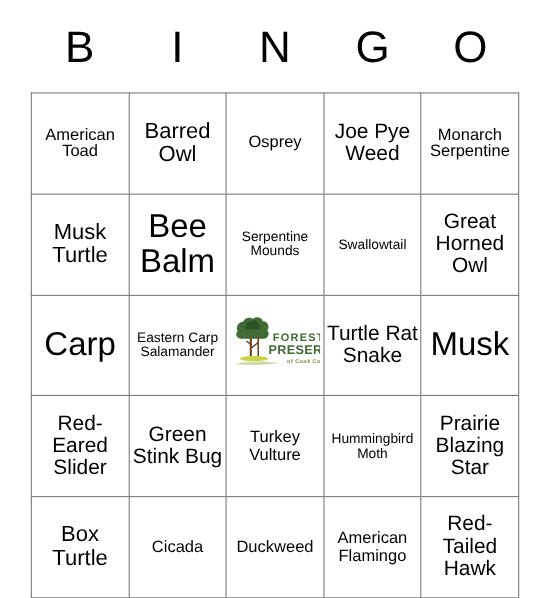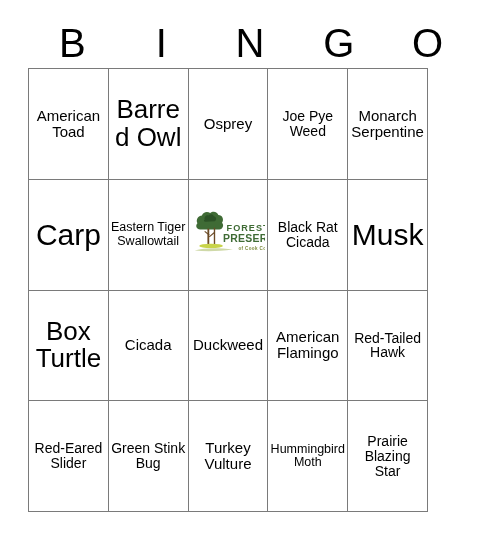--- a/index.html
+++ b/index.html
@@ -33,40 +33,41 @@
     align-items: center;
     justify-content: center;
     font-size: 40px;
     line-height: 1;
     font-weight: 400;
     color: #000;
     letter-spacing: 0px;
   }
   table#bingo-grid {
     border-collapse: collapse;
-    width: 400px;
+    width: 444px;
     height: 444px;
     table-layout: fixed;
+    margin-top: 16px;
   }
   table#bingo-grid td {
     border: 1px solid #7a7a7a;
     width: 20%;
     height: 88.8px;
     text-align: center;
     vertical-align: middle;
     padding: 1px 2px;
     line-height: 1.06;
     color: #000;
     overflow: hidden;
     word-wrap: break-word;
   }
   .t-xxl { font-size: 30px; }
-  .t-xl  { font-size: 26px; }
+  .t-xl  { font-size: 20px; }
   .t-lg  { font-size: 15px; }
-  .t-md  { font-size: 14px; }
+  .t-md  { font-size: 19px; }
   .t-sm  { font-size: 15px; }
   .t-xs  { font-size: 12.5px; }
 
   td.logo-cell {
     padding: 0;
   }
   .logo-wrap {
     width: 100%;
     height: 100%;
     display: flex;
@@ -96,22 +97,29 @@
   <table id="bingo-grid">
     <tbody id="grid-body">
         <tr>
           <td class="t-sm"><span>American Toad</span></td>
           <td class="t-xl"><span>Barred Owl</span></td>
           <td class="t-lg"><span>Osprey</span></td>
           <td class="t-md"><span>Joe Pye Weed</span></td>
           <td class="t-sm"><span>Monarch Serpentine</span></td>
         </tr>
         <tr>
+          <td class="t-xl"><span>Musk Turtle</span></td>
+          <td class="t-xxl"><span>Bee Balm</span></td>
+          <td class="t-xs"><span>Serpentine Mounds</span></td>
+          <td class="t-xs"><span>Swallowtail</span></td>
+          <td class="t-md"><span>Great Horned Owl</span></td>
+        </tr>
+        <tr>
           <td class="t-xxl"><span>Carp</span></td>
-          <td class="t-xs"><span>Eastern Tiger Swallowtail</span></td>
+          <td class="t-xs"><span>Eastern Carp Salamander</span></td>
           <td class="logo-cell">
             <div class="logo-wrap">
               <svg class="logo-svg" viewBox="0 0 164 112" xmlns="http://www.w3.org/2000/svg">
                 <g>
                   <path d="M14 30 C10 22 16 13 24 13 C26 6 36 3 42 8 C48 2 58 5 60 12 C69 12 73 22 68 29 C73 34 70 43 62 44 L20 44 C12 43 9 35 14 30 Z" fill="#3f6b35"></path>
                   <path d="M30 22 C28 16 34 11 39 13 C42 9 49 10 50 15 C56 16 57 23 52 26 L32 27 C28 27 27 24 30 22 Z" fill="#2c5226"></path>
                   <rect x="36" y="42" width="4" height="36" fill="#6b4a26"></rect>
                   <rect x="50" y="40" width="3" height="38" fill="#6b4a26"></rect>
                   <path d="M40 56 L30 48" stroke="#6b4a26" stroke-width="2.5" fill="none"></path>
                   <path d="M40 60 L52 50" stroke="#6b4a26" stroke-width="2.5" fill="none"></path>
@@ -119,33 +127,33 @@
                   <path d="M8 90 C30 84 60 84 92 88 C62 92 32 93 8 90 Z" fill="#cfd9a8"></path>
                 </g>
                 <g>
                   <text x="78" y="48" font-family="'Liberation Sans', sans-serif" font-size="20" font-weight="bold" letter-spacing="2.2" fill="#3f6b35">FOREST</text>
                   <text x="70" y="72" font-family="'Liberation Sans', sans-serif" font-size="23" font-weight="bold" letter-spacing="0.6" fill="#3f6b35">PRESERVES</text>
                   <text x="104" y="88" font-family="'Liberation Sans', sans-serif" font-size="10" font-weight="bold" letter-spacing="0.8" fill="#7b8a3a">of Cook County</text>
                 </g>
               </svg>
             </div>
           </td>
-          <td class="t-md"><span>Black Rat Cicada</span></td>
+          <td class="t-md"><span>Turtle Rat Snake</span></td>
           <td class="t-xxl"><span>Musk</span></td>
+        </tr>
+        <tr>
+          <td class="t-md"><span>Red-Eared Slider</span></td>
+          <td class="t-md"><span>Green Stink Bug</span></td>
+          <td class="t-lg"><span>Turkey Vulture</span></td>
+          <td class="t-xs"><span>Hummingbird Moth</span></td>
+          <td class="t-md"><span>Prairie Blazing Star</span></td>
         </tr>
         <tr>
           <td class="t-xl"><span>Box Turtle</span></td>
           <td class="t-lg"><span>Cicada</span></td>
           <td class="t-sm"><span>Duckweed</span></td>
           <td class="t-sm"><span>American Flamingo</span></td>
           <td class="t-md"><span>Red-Tailed Hawk</span></td>
         </tr>
-        <tr>
-          <td class="t-md"><span>Red-Eared Slider</span></td>
-          <td class="t-md"><span>Green Stink Bug</span></td>
-          <td class="t-lg"><span>Turkey Vulture</span></td>
-          <td class="t-xs"><span>Hummingbird Moth</span></td>
-          <td class="t-md"><span>Prairie Blazing Star</span></td>
-        </tr>
       </tbody>
   </table>
 
 </div>
 
 </body></html>

